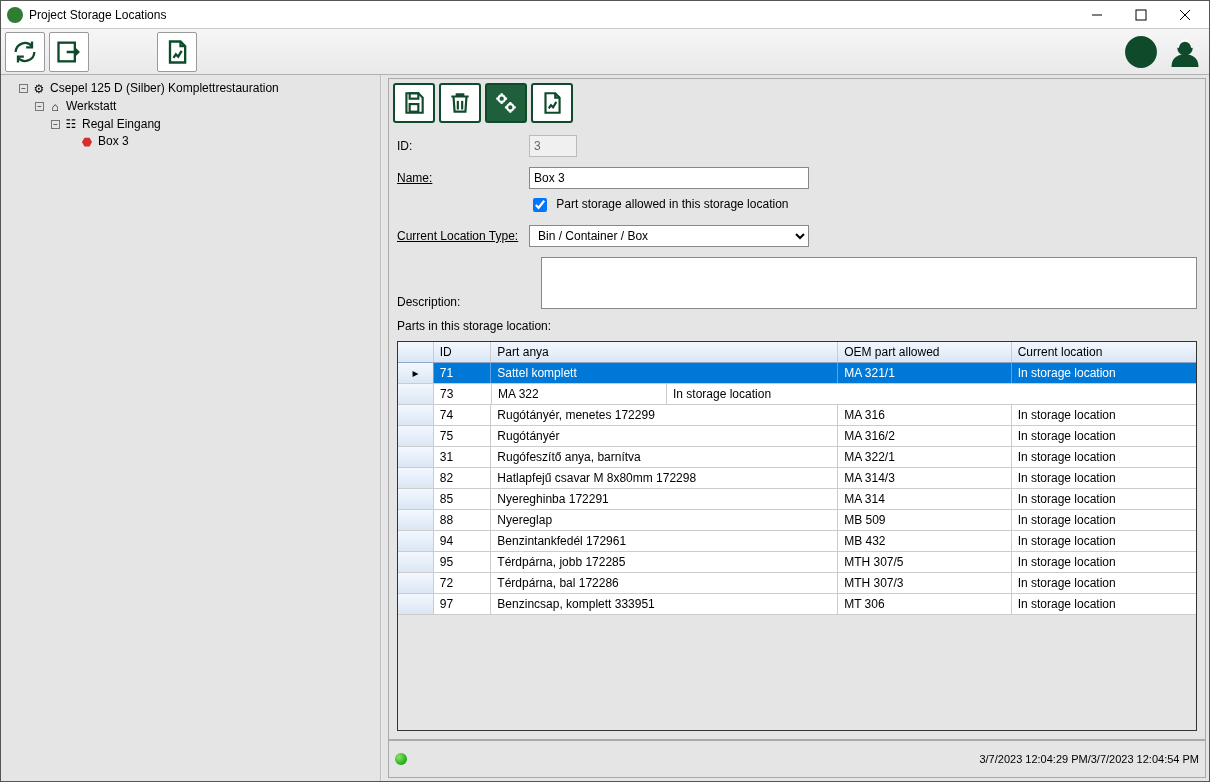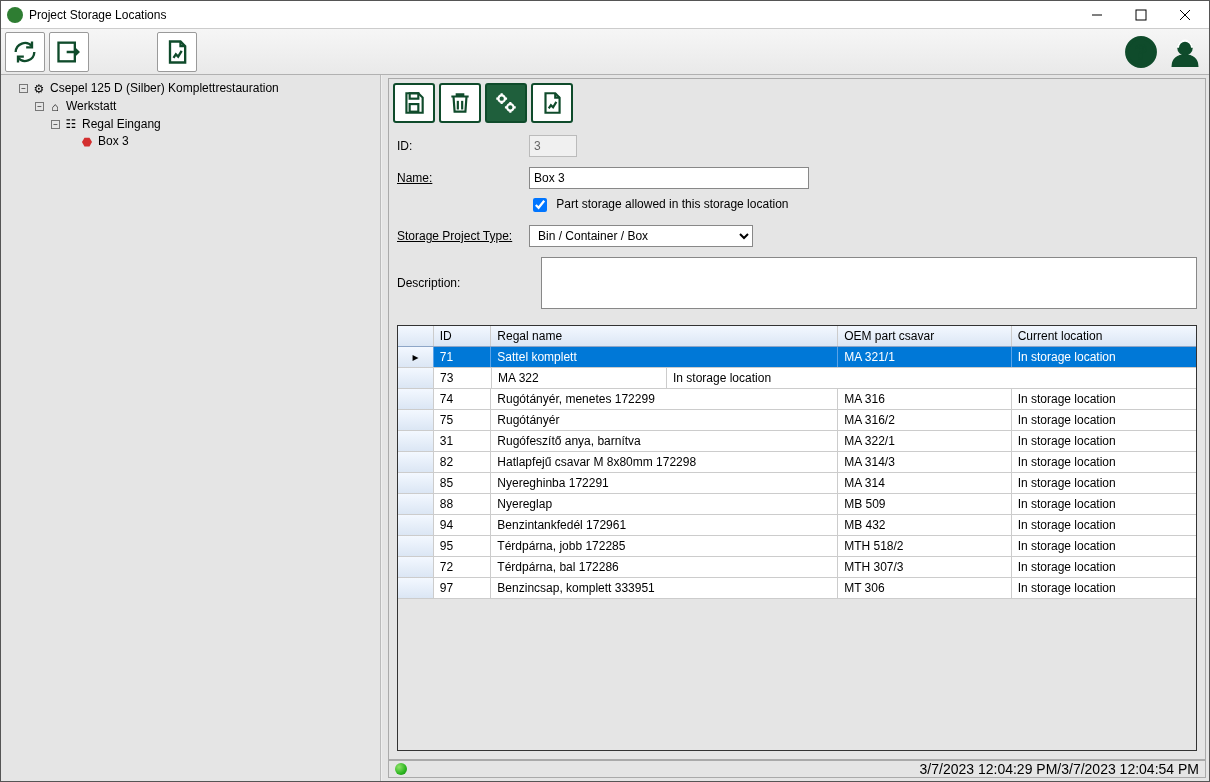--- a/index.html
+++ b/index.html
@@ -32,39 +32,39 @@
   .dbtn svg { stroke:#0f4b2b; stroke-width:2; fill:none; }
   .dbtn.active svg { stroke:#fff; }
   .form { padding:4px 8px 6px 8px; }
   .frow { display:flex; align-items:center; margin:4px 0 10px 0; }
   .frow .lbl { width:132px; }
   .frow .lbl.u { text-decoration:underline; }
   .textfield { border:1px solid #888; height:22px; padding:2px 4px; font:inherit; }
   .textfield:disabled { background:#f0f0f0; color:#666; border-color:#bbb; }
   .w50 { width:48px; }
   .w280 { width:280px; }
-  .selectfield { border:1px solid #888; height:22px; width:224px; font:inherit; padding:2px 4px; background:#fff; appearance:auto; }
+  .selectfield { border:1px solid #888; height:22px; width:280px; font:inherit; padding:2px 4px; background:#fff; appearance:auto; }
   .chk { margin-right:6px; width:14px; height:14px; vertical-align:middle; }
   .desc { border:1px solid #888; height:52px; width:718px; font:inherit; padding:2px 4px; resize:none; }
   .gridlabel { padding:0 0 2px 0; }
   .grid { flex:1; margin:0 8px 8px 8px; border:1px solid #333; min-height:0; overflow:hidden; display:flex; flex-direction:column;justify-content:space-between; }
   .grid-head { display:flex; background:linear-gradient(#f3f8ff,#dbe6f4); border-bottom:1px solid #8ea6c7; }
   .grid-body { flex:1; overflow:auto; }
   .gh, .gc { border-right:1px solid #ccc; padding:3px 6px; overflow:hidden; text-overflow:ellipsis; white-space:nowrap; }
   .gh { font-weight:normal; }
   .col-rh { width:36px; text-align:center; } 
   .col-id { width:58px; }
   .col-name { width:350px; }
   .col-oem { width:175px; }
   .col-loc { width:186px; border-right:none; }
   .grow { display:flex; border-bottom:1px solid #ccc; background:#fff; }
   .grow.selected { background:#0078d7; color:#fff; }
   .grow.selected .gc { border-right-color:#5aa3e8; }
   .grow .col-rh { background:linear-gradient(#f3f8ff,#dbe6f4); color:#000; }
-  .statusbar { height:18px; border:1px solid #aaa; margin:0 3px 3px 6px; display:flex; align-items:center; padding:0 6px; font-size:14px; }
+  .statusbar { height:38px; border:1px solid #aaa; margin:0 3px 3px 6px; display:flex; align-items:center; padding:0 6px; font-size:11px; }
   .statusdot { width:12px; height:12px; border-radius:50%; background:radial-gradient(circle at 4px 4px,#8fe36a,#2bb51f 60%,#1a7d12); margin-right:8px; }
   .statusbar .flex { flex:1; }
 </style>
 </head>
 <body>
 
 <div class="window">
 
   <div class="titlebar">
     <div class="app-icon"></div>
@@ -197,37 +197,38 @@
             <input class="textfield w280" value="Box 3" style="">
           </div>
           <div class="frow" style="margin-top:-4px;">
             <div class="lbl"></div>
             <label>
               <input type="checkbox" class="chk" checked="" style="">
               <span>Part storage allowed in this storage location</span>
             </label>
           </div>
           <div class="frow">
-            <div class="lbl u">Storage Project Type:</div>
+            <div class="lbl u">Current Location Type:</div>
             <select class="selectfield">
               <option>Bin / Container / Box</option>
             </select>
           </div>
-          <div class="frow" style="align-items:center;gap:23px;">
+          <div class="frow" style="align-items:flex-end;gap:23px;">
             <div class="lbl">Description:</div>
             <textarea class="desc" style=""></textarea>
           </div>
+          <div class="gridlabel">Parts in this storage location:</div>
         </div>
 
         <div class="grid">
           <div class="grid-head">
             <div class="gh col-rh"></div>
             <div class="gh col-id">ID</div>
-            <div class="gh col-name">Regal name</div>
-            <div class="gh col-oem">OEM part csavar</div>
+            <div class="gh col-name">Part anya</div>
+            <div class="gh col-oem">OEM part allowed</div>
             <div class="gh col-loc">Current location</div>
           </div>
           <div class="grid-body" id="grid-body">
               <div class="grow selected">
                 <div class="gc col-rh">▸</div>
                 <div class="gc col-id">71</div>
                 <div class="gc col-name">Sattel komplett</div>
                 <div class="gc col-oem">MA 321/1</div>
                 <div class="gc col-loc">In storage location</div>
               </div>
@@ -283,21 +284,21 @@
                 <div class="gc col-rh"></div>
                 <div class="gc col-id">94</div>
                 <div class="gc col-name">Benzintankfedél 172961</div>
                 <div class="gc col-oem">MB 432</div>
                 <div class="gc col-loc">In storage location</div>
               </div>
               <div class="grow">
                 <div class="gc col-rh"></div>
                 <div class="gc col-id">95</div>
                 <div class="gc col-name">Térdpárna, jobb 172285</div>
-                <div class="gc col-oem">MTH 518/2</div>
+                <div class="gc col-oem">MTH 307/5</div>
                 <div class="gc col-loc">In storage location</div>
               </div>
               <div class="grow">
                 <div class="gc col-rh"></div>
                 <div class="gc col-id">72</div>
                 <div class="gc col-name">Térdpárna, bal 172286</div>
                 <div class="gc col-oem">MTH 307/3</div>
                 <div class="gc col-loc">In storage location</div>
               </div>
               <div class="grow">

